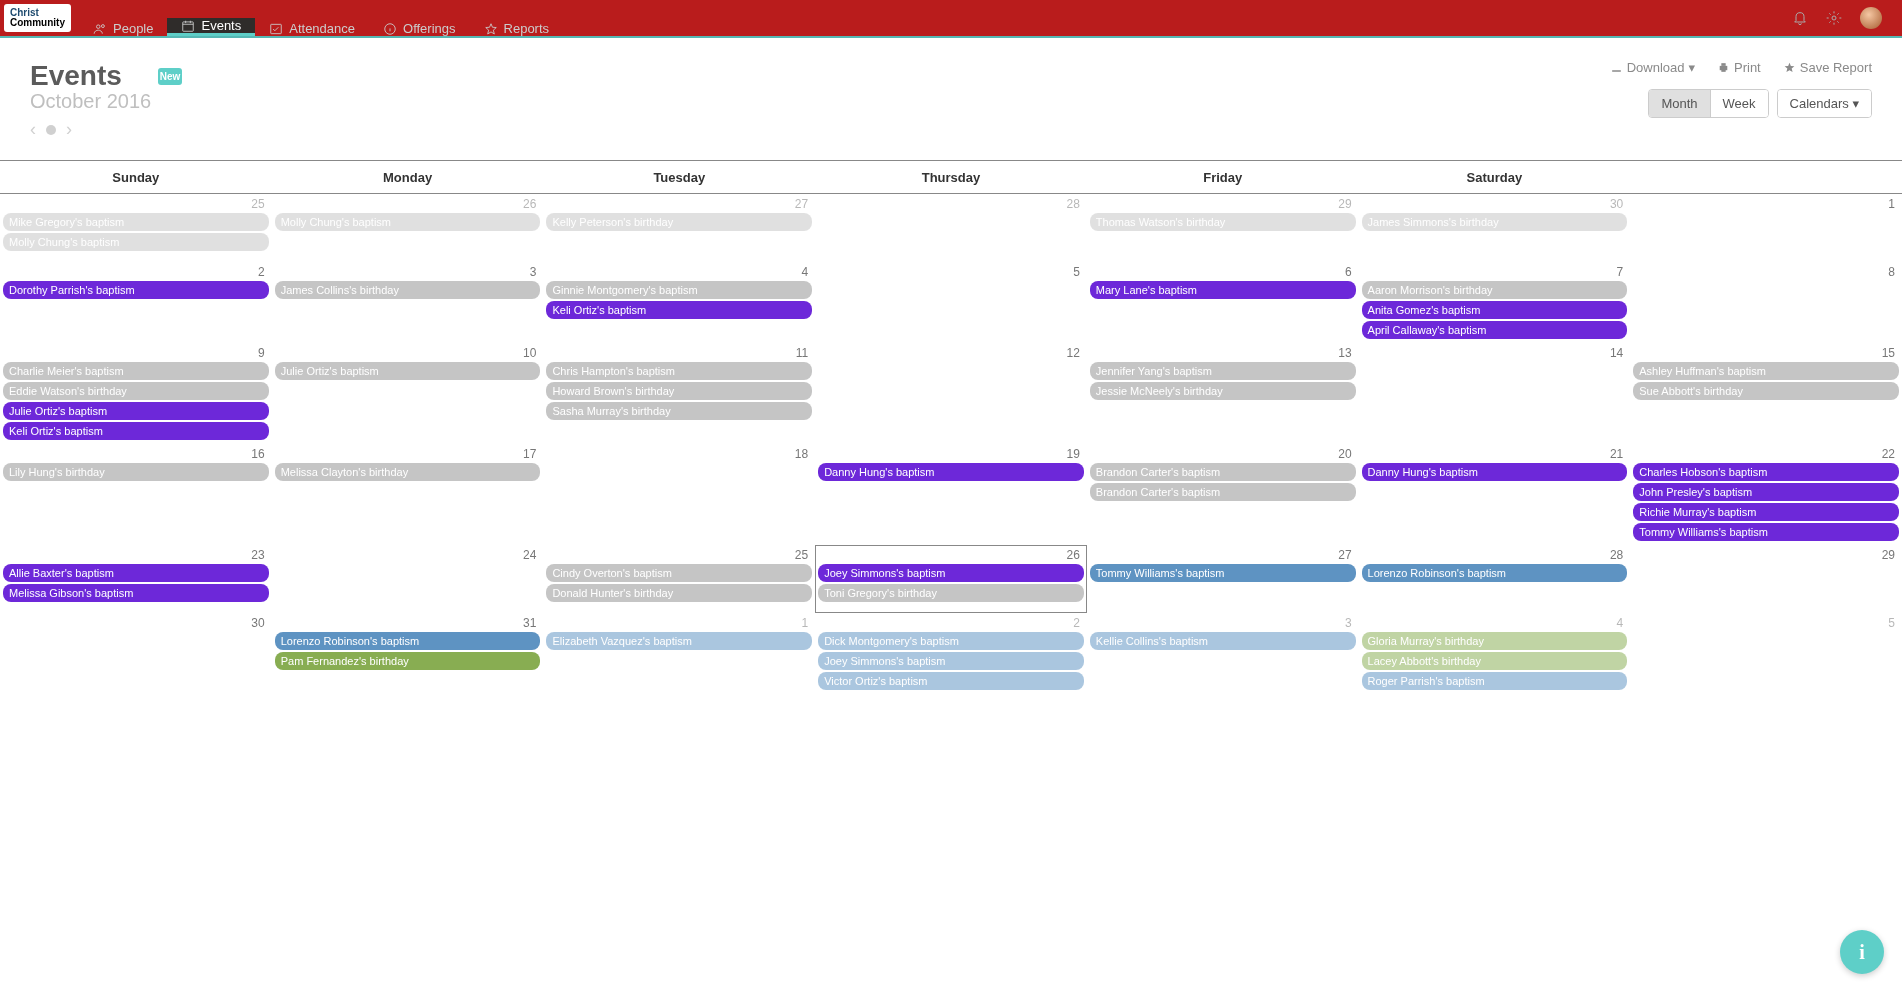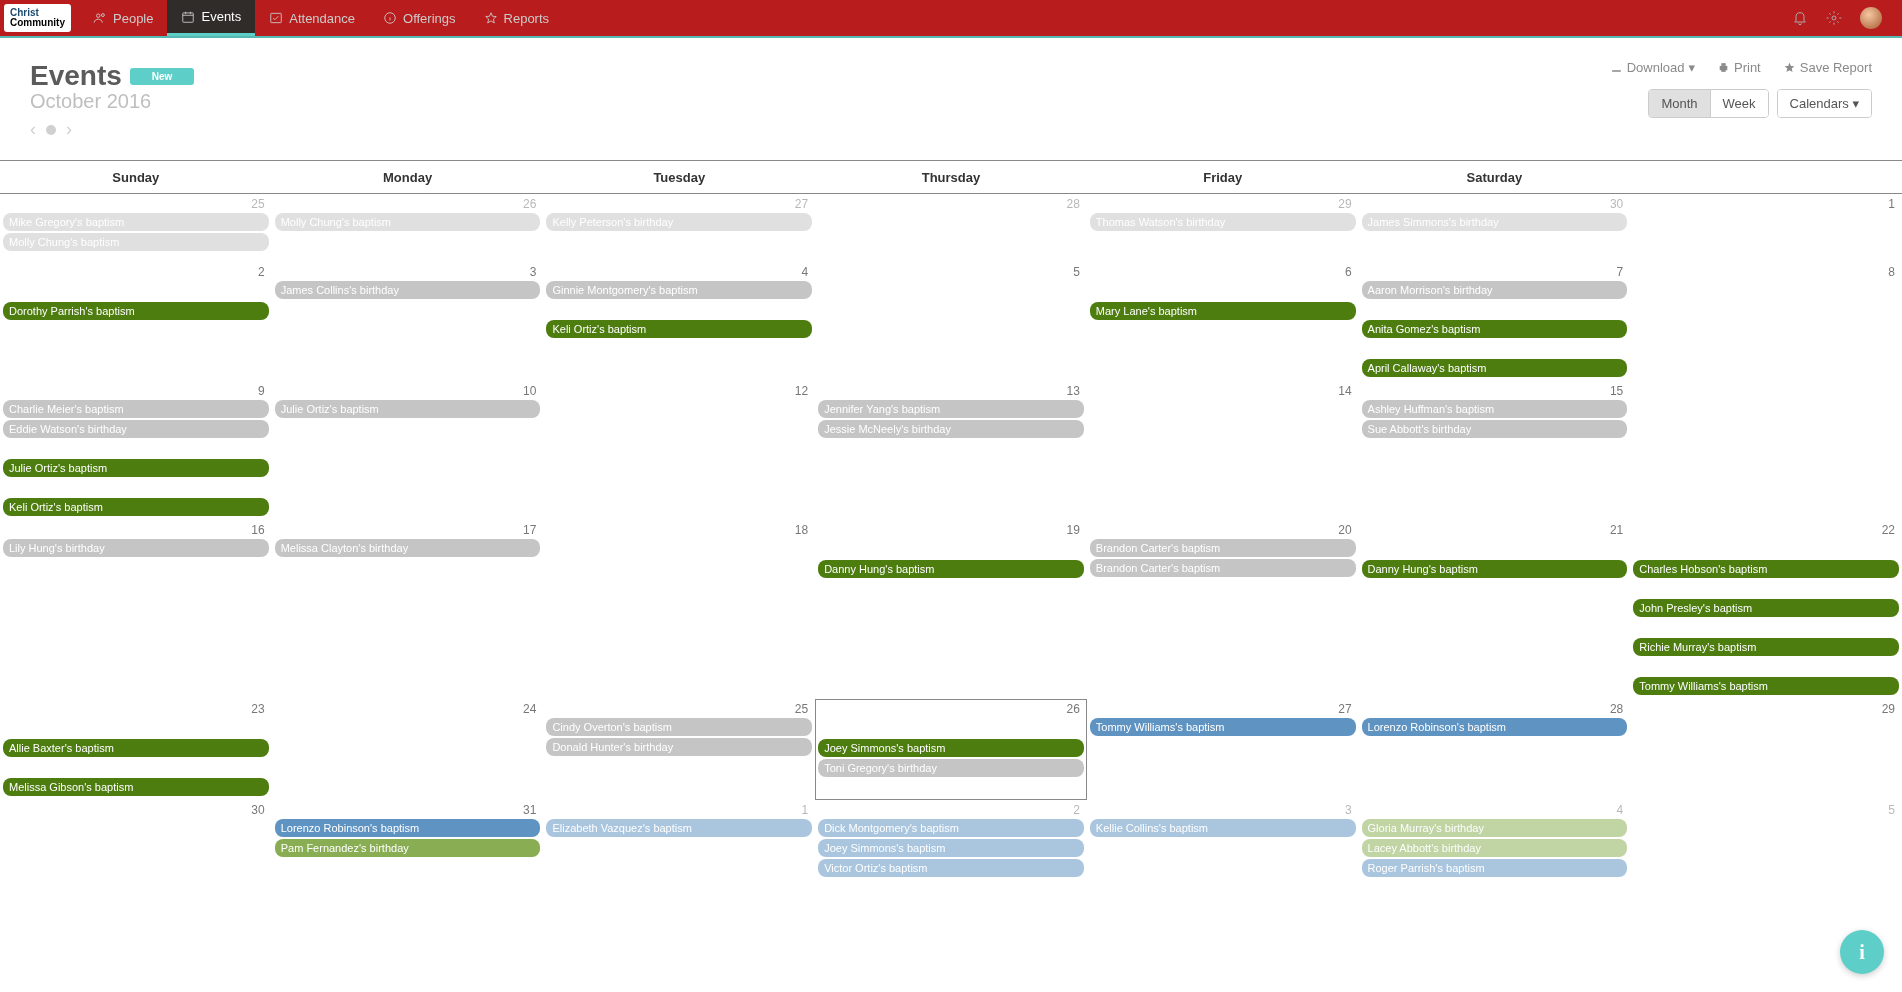--- a/index.html
+++ b/index.html
@@ -2,35 +2,35 @@
 <html><head>
 <meta charset="utf-8">
 <style>
 * { margin: 0; padding: 0; box-sizing: border-box; }
 body { font-family: "Segoe UI", Arial, sans-serif; font-size: 13px; color: #333; background: #fff; }
 
 
 .topnav { background: #b91c1c; height: 38px; display: flex; align-items: center; padding: 0 10px 0 0; border-bottom: 2px solid #56b7b3; }
 .logo { background: #fff; color: #1f4b6f; padding: 4px 6px; font-size: 10px; font-weight: bold; border-radius: 3px; margin: 0 8px 0 4px; line-height: 1; }
 .logo .line2 { color: #000; }
-.navitems { display: flex; height: 100%; }
+.navitems { display: flex; height: 100%; align-items: flex-end; }
 .navitem { display: flex; align-items: center; color: #ccc; padding: 0 14px; font-size: 13px; cursor: pointer; gap: 6px; }
 .navitem.active { background: #2f2c2a; color: #fff; border-bottom: 3px solid #5ecfc8; }
 .navitem svg { width: 14px; height: 14px; fill: none; stroke: #ccc; stroke-width: 1.5; }
 .navspacer { flex: 1; }
 .navright { display: flex; align-items: center; gap: 18px; color: #ccc; padding-right: 10px; }
 .navright svg { width: 16px; height: 16px; fill: none; stroke: #aaa; stroke-width: 1.5; cursor: pointer; }
 .avatar-img { width: 22px; height: 22px; border-radius: 50%; background: radial-gradient(circle at 40% 35%, #f5c7a3, #a65b2f); cursor: pointer; }
 
 
 .page-header { padding: 22px 30px 10px; display: flex; justify-content: space-between; align-items: flex-start; }
 .ph-left {}
 .title-row { display: flex; align-items: center; gap: 8px; }
 .page-title { font-size: 28px; font-weight: 700; color: #5b5b5b; }
-.badge-new { background: #5ecfc8; color: #fff; font-size: 10px; font-weight: 700; padding: 3px 22px; border-radius: 3px; }
+.badge-new { background: #5ecfc8; color: #fff; font-size: 10px; font-weight: 700; padding: 3px 2px; border-radius: 3px; margin-left: 28px; }
 .subtitle { color: #bfbfbf; font-size: 20px; margin-top: -2px; }
 .pager { display: flex; align-items: center; gap: 10px; margin-top: 6px; color: #d0d0d0; }
 .pager .dot { width: 10px; height: 10px; background: #d0d0d0; border-radius: 50%; }
 .pager .chev { color: #d0d0d0; font-size: 18px; cursor: pointer; }
 
 .ph-right { text-align: right; }
 .action-links { color: #8a8a8a; font-size: 13px; display: flex; gap: 22px; justify-content: flex-end; margin-bottom: 14px; }
 .action-links .al { cursor: pointer; display: flex; align-items: center; gap: 4px; }
 .action-links svg { width: 13px; height: 13px; fill: #8a8a8a; }
 
@@ -49,21 +49,21 @@
 .week { display: grid; grid-template-columns: repeat(7, 1fr); min-height: 68px; }
 .cell { padding: 3px 3px 2px; position: relative; }
 .cell.other { opacity: 0.52; }
 .daynum { text-align: right; color: #777; font-size: 12px; padding: 0 4px 2px 0; }
 .cell.today { outline: 1px solid #888; outline-offset: -1px; background: #fff; }
 
 .event { font-size: 11px; color: #fff; padding: 3px 6px; border-radius: 8px; margin-bottom: 2px; cursor: pointer; white-space: nowrap; overflow: hidden; text-overflow: ellipsis; }
 .event.gray { background: #c5c5c5; }
 .event.blue { background: #5e93c2; }
 .event.green { background: #88ad52; }
-.event.lightgray { background: #4d7c0f; margin-top: 21px; }
+.event.lightgray { background: #6d28d9; }
 
 .help-fab { position: fixed; right: 18px; bottom: 18px; width: 44px; height: 44px; border-radius: 50%; background: #5ecfc8; color: #fff; display: flex; align-items: center; justify-content: center; font-family: Georgia, serif; font-weight: bold; font-size: 20px; cursor: pointer; box-shadow: 0 2px 6px rgba(0,0,0,.2); }
 </style>
 </head>
 <body>
 
 <div class="topnav">
   <div class="logo">
     <div>Christ</div>
     <div class="line2">Community</div>
@@ -244,20 +244,26 @@
           <div class="event gray">Charlie Meier's baptism</div>
           <div class="event gray">Eddie Watson's birthday</div>
           <div class="event lightgray">Julie Ortiz's baptism</div>
           <div class="event lightgray">Keli Ortiz's baptism</div>
         </div>
         <div class="cell">
           <div class="daynum">10</div>
           <div class="event gray">Julie Ortiz's baptism</div>
         </div>
         <div class="cell">
+          <div class="daynum">11</div>
+          <div class="event gray">Chris Hampton's baptism</div>
+          <div class="event gray">Howard Brown's birthday</div>
+          <div class="event gray">Sasha Murray's birthday</div>
+        </div>
+        <div class="cell">
           <div class="daynum">12</div>
         </div>
         <div class="cell">
           <div class="daynum">13</div>
           <div class="event gray">Jennifer Yang's baptism</div>
           <div class="event gray">Jessie McNeely's birthday</div>
         </div>
         <div class="cell">
           <div class="daynum">14</div>
         </div>

